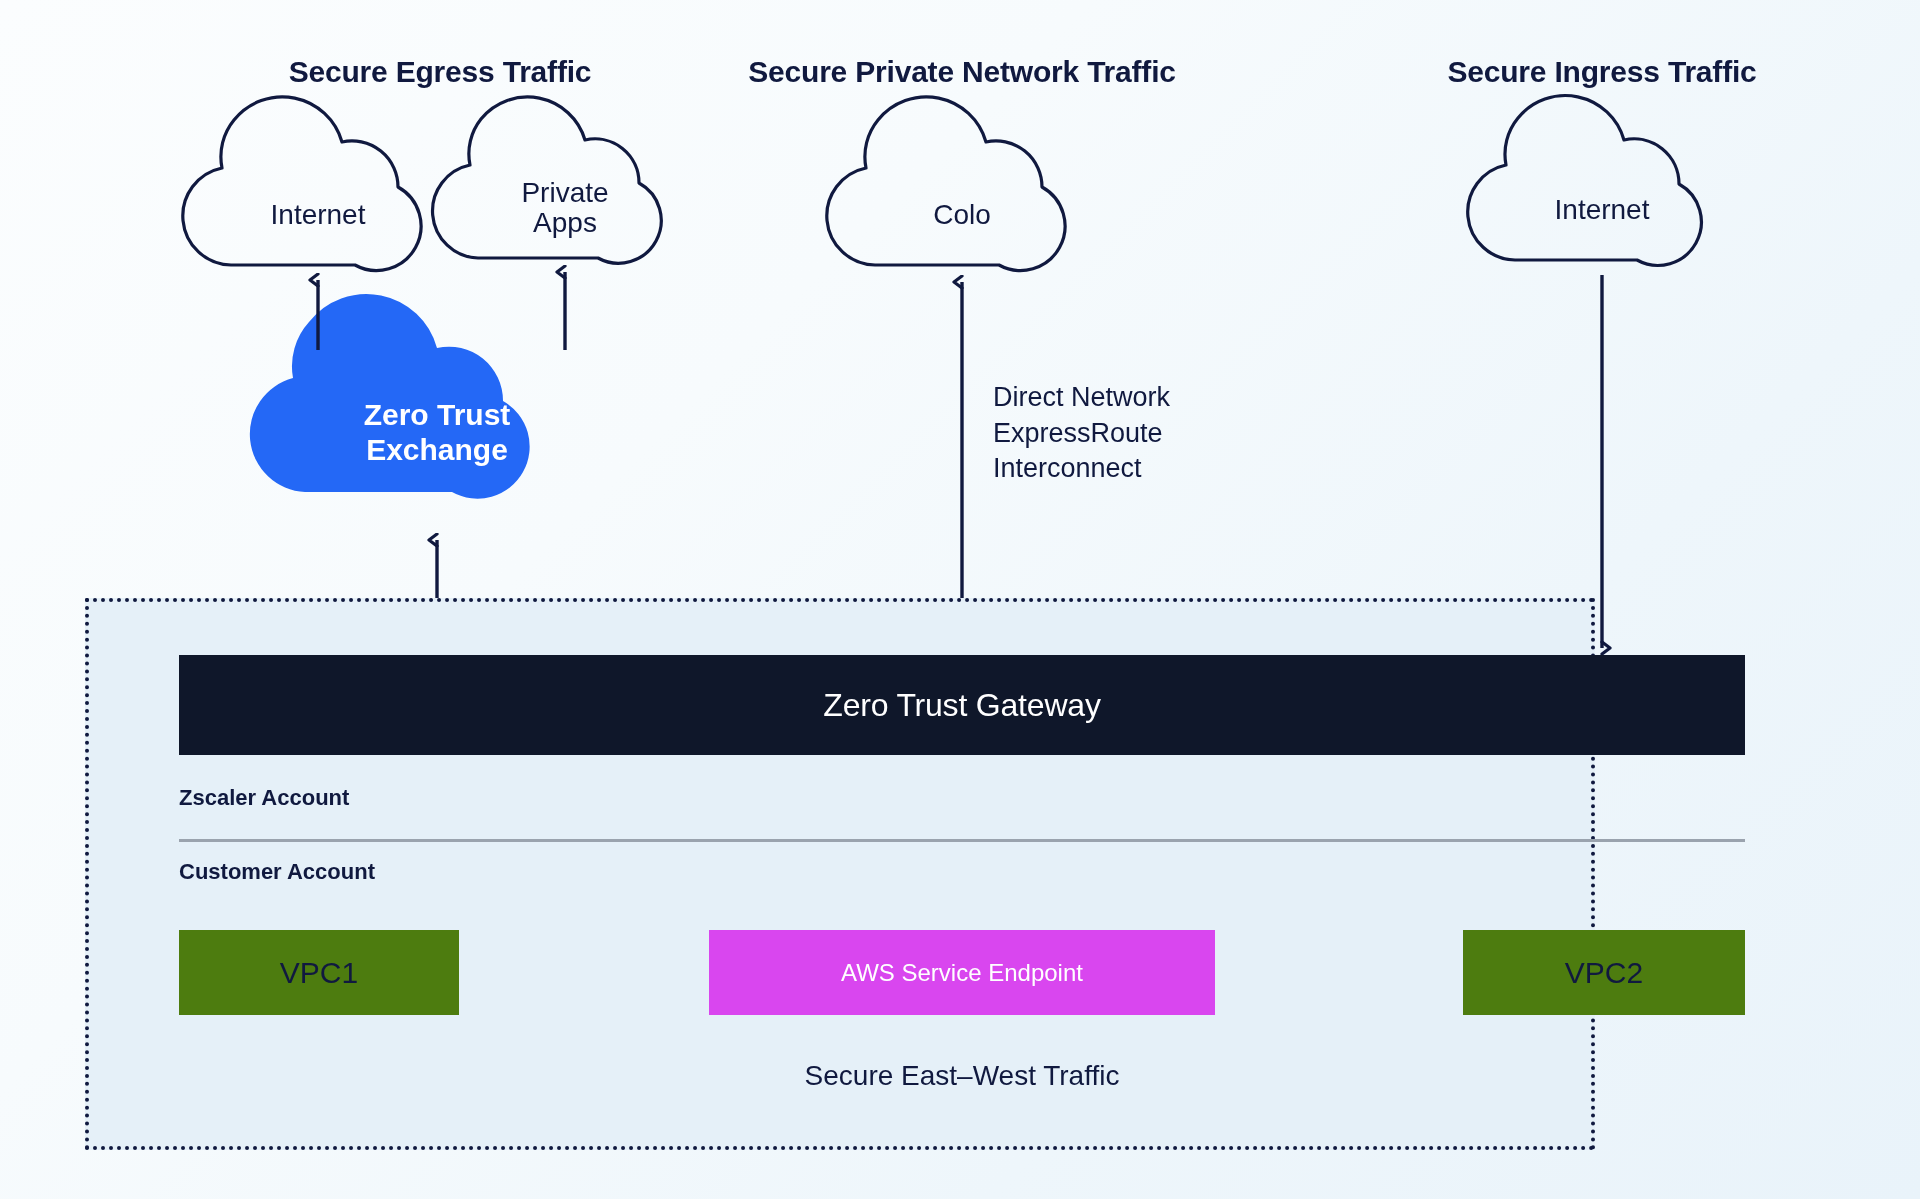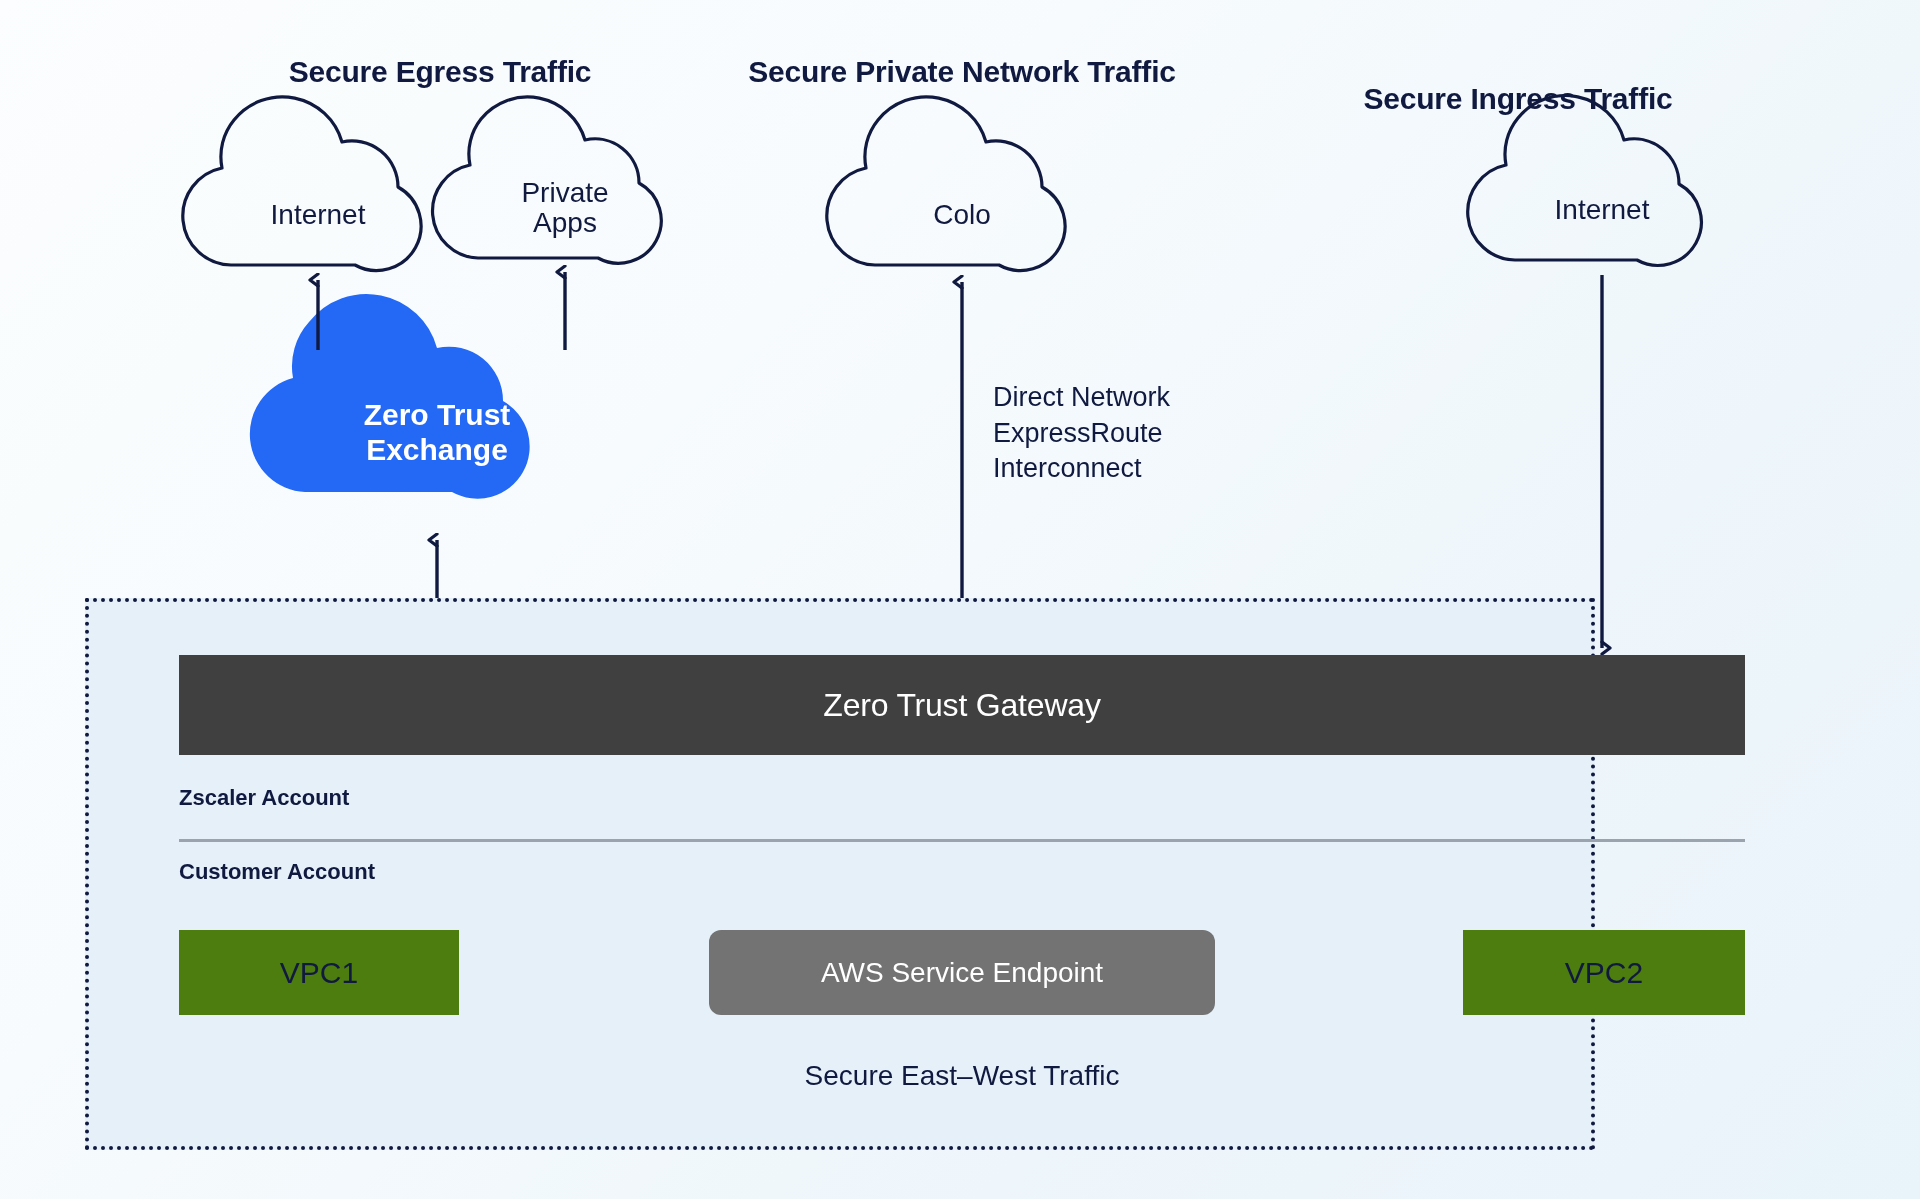--- a/index.html
+++ b/index.html
@@ -68,21 +68,21 @@
     box-sizing: border-box;
   }
 
   
   #gateway-bar {
     position: absolute;
     left: 179px;
     top: 655px;
     width: 1566px;
     height: 100px;
-    background: #404040;
+    background: #0f172a;
     display: flex;
     align-items: center;
     justify-content: center;
   }
   #gateway-bar span {
     color: #ffffff;
     font-size: 32px;
     letter-spacing: -0.2px;
   }
 
@@ -110,24 +110,23 @@
     align-items: center;
     justify-content: center;
     box-sizing: border-box;
   }
   .node-box.vpc {
     background: #4d7c0f;
     color: #10193f;
     font-size: 30px;
   }
   .node-box.endpoint {
-    background: #737373;
+    background: #d946ef;
     color: #ffffff;
-    font-size: 28px;
-    border-radius: 12px;
+    font-size: 24px;
   }
 
   
   #east-west-label {
     position: absolute;
     font-size: 28px;
     font-weight: normal;
     color: #10193f;
     white-space: nowrap;
     transform: translateX(-50%);
@@ -191,21 +190,21 @@
 
     <line x1="938" y1="930" x2="938" y2="762" stroke="#10193f" stroke-width="3.4" marker-end="url(#arrowUp)"></line>
     <line x1="990" y1="756" x2="990" y2="924" stroke="#10193f" stroke-width="3.4" marker-end="url(#arrowDown)"></line>
 
     <line x1="475" y1="974" x2="693" y2="974" stroke="#10193f" stroke-width="3.2" marker-start="url(#arrowSide)" marker-end="url(#arrowSide)"></line>
     <line x1="1231" y1="974" x2="1447" y2="974" stroke="#10193f" stroke-width="3.2" marker-start="url(#arrowSide)" marker-end="url(#arrowSide)"></line>
   </svg>
 
   <div class="section-title" style="left:962px; top:55px;">Secure Private Network Traffic</div>
   <div class="section-title" style="left:440px; top:55px;">Secure Egress Traffic</div>
-  <div class="section-title" style="left:1518px; top:55px;margin-top:27px;">Secure Ingress Traffic</div>
+  <div class="section-title" style="left:1602px; top:55px;">Secure Ingress Traffic</div>
 
   <div class="cloud-label" style="left:318px; top:215px;">Internet</div>
   <div class="cloud-label" style="left:565px; top:208px;">Private
 Apps</div>
   <div class="cloud-label" style="left:962px; top:215px;">Colo</div>
   <div class="cloud-label" style="left:1602px; top:210px;">Internet</div>
   <div class="cloud-label ztx" style="left:437px; top:432px;">Zero Trust
 Exchange</div>
 
   <div id="link-types" style="left:993px; top:380px;">Direct Network

